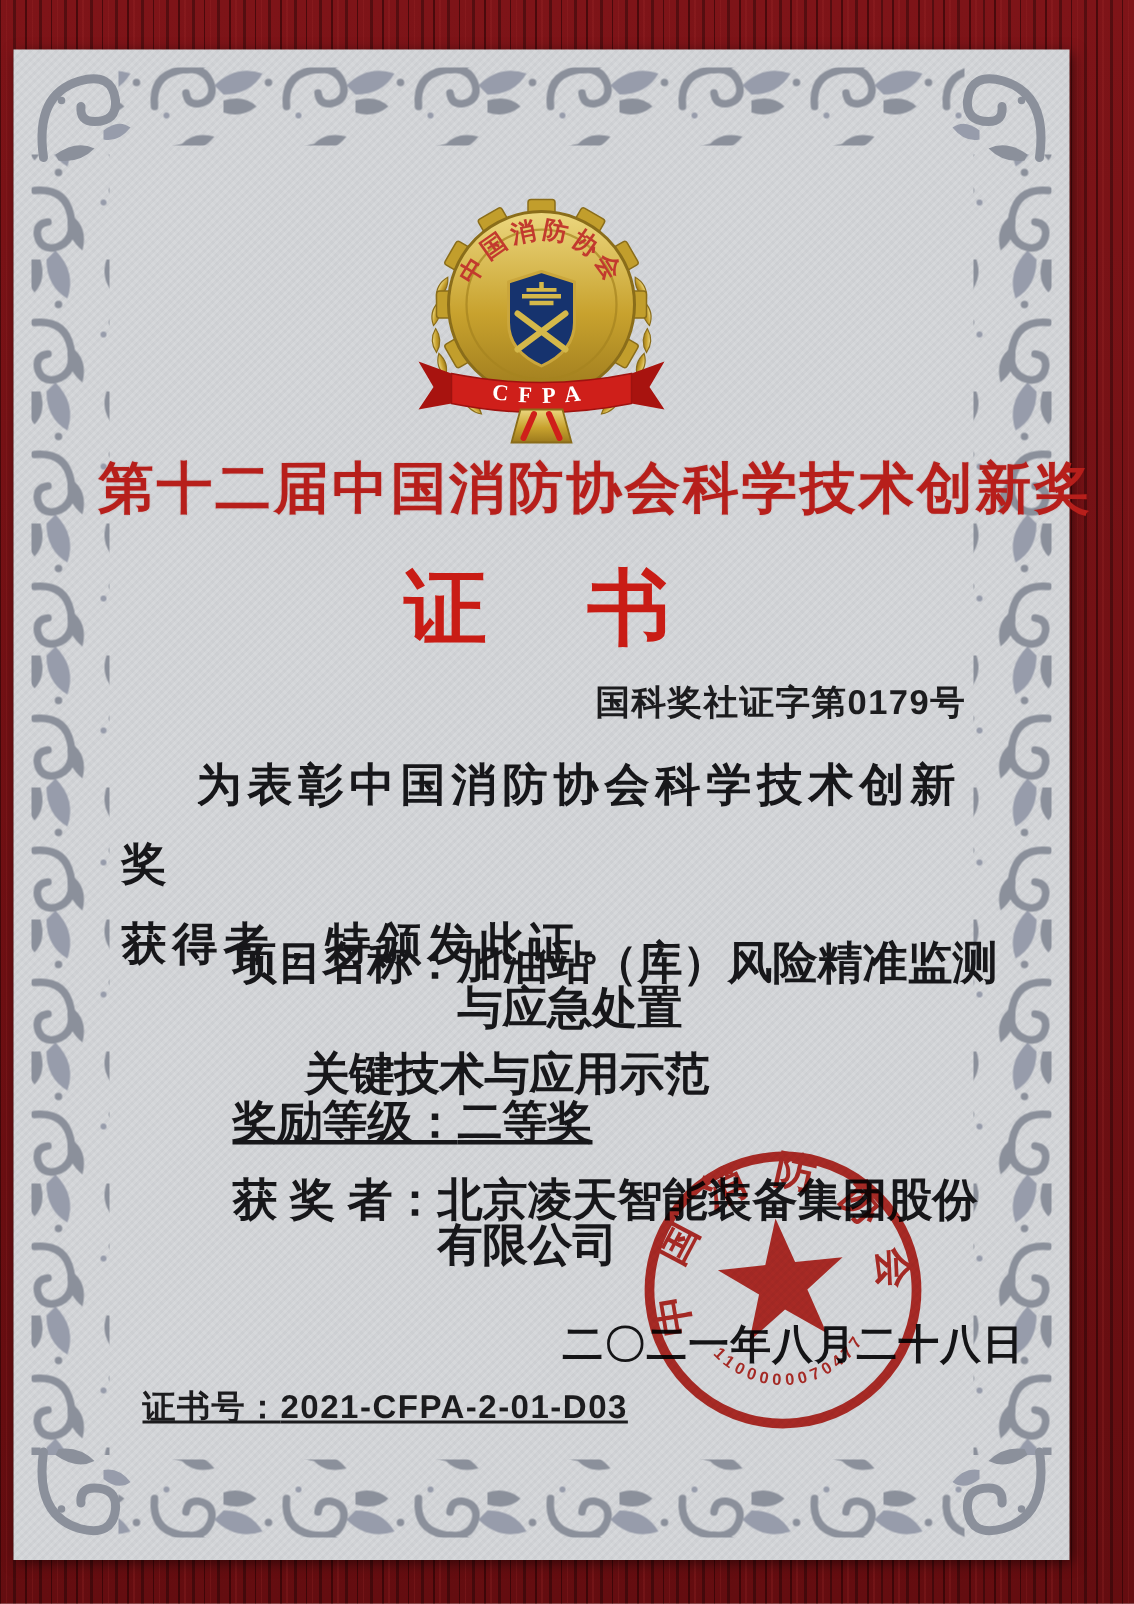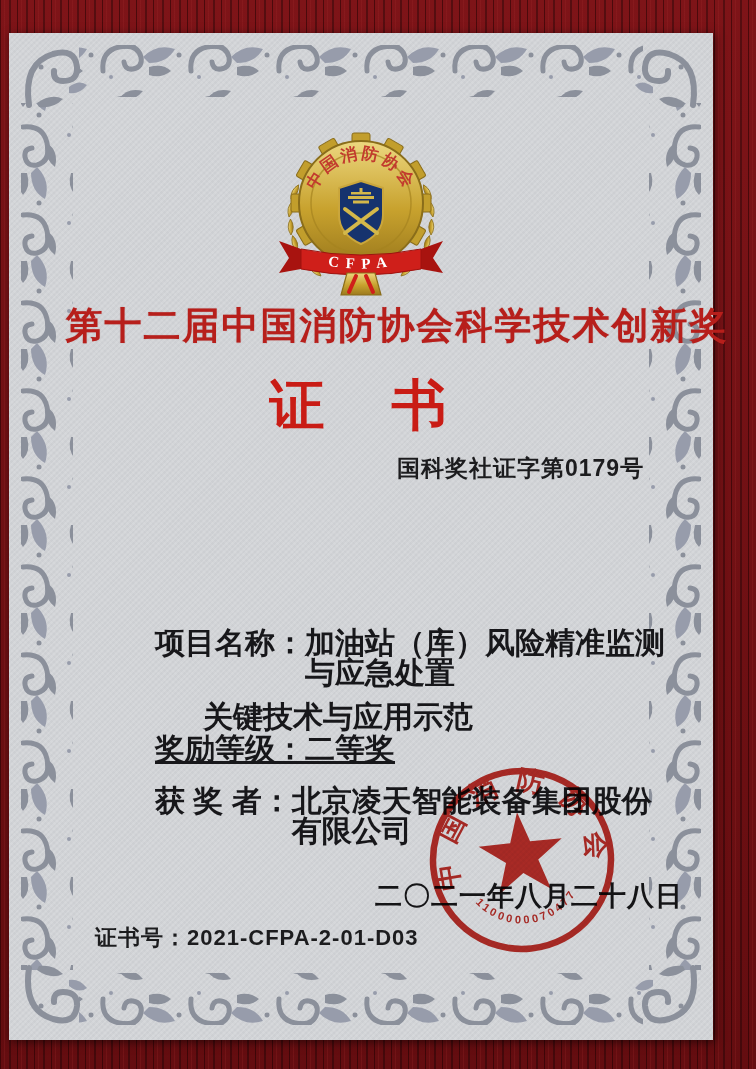--- a/index.html
+++ b/index.html
@@ -59,21 +59,21 @@
     position:absolute;left:320px;top:845px;width:400px;text-align:center;
     font-size:27px;font-weight:bold;color:#141416;letter-spacing:1px;z-index:1;
   }
   .seal{
     position:absolute;left:413px;top:727px;z-index:2;
     mix-blend-mode:multiply;opacity:.95;
   }
   .certno{
     position:absolute;left:86px;top:890px;
     font-family:"Liberation Sans","DejaVu Sans",sans-serif;
-    font-size:22px;font-weight:bold;color:#1c1c1e;letter-spacing:1px;z-index:1;
+    font-size:22px;font-weight:bold;color:#1c1c1e;letter-spacing:1px;z-index:1;text-decoration:underline;
   }
 </style>
 </head>
 <body>
 
 <div class="paper">
 
   <svg class="deco" width="704" height="1007" viewBox="0 0 704 1007" aria-hidden="true">
     <defs>
       <g id="scrollMotif">
@@ -192,20 +192,24 @@
         <path d="M 83 149 L 76 165"></path>
         <path d="M 93 149 L 100 165"></path>
       </g>
     </g>
   </svg>
 
   <div class="title">第十二届中国消防协会科学技术创新奖</div>
   <div class="doctype">证　书</div>
   <div class="serialline">国科奖社证字第0179号</div>
 
+  <div class="bodypara">
+    <span>为表彰中国消防协会科学技术创新奖</span><br>
+    <span>获得者，特颁发此证。</span>
+  </div>
 
   <div class="fields">
     <div class="fieldrow">
       <span class="fieldlabel">项目名称：</span>
       <span class="fieldvalue">加油站（库）风险精准监测与应急处置</span>
     </div>
     <div class="projectline2">关键技术与应用示范</div>
     <div class="fieldrow graderow">
       <span class="fieldlabel">奖励等级：</span>
       <span class="fieldvalue">二等奖</span>

